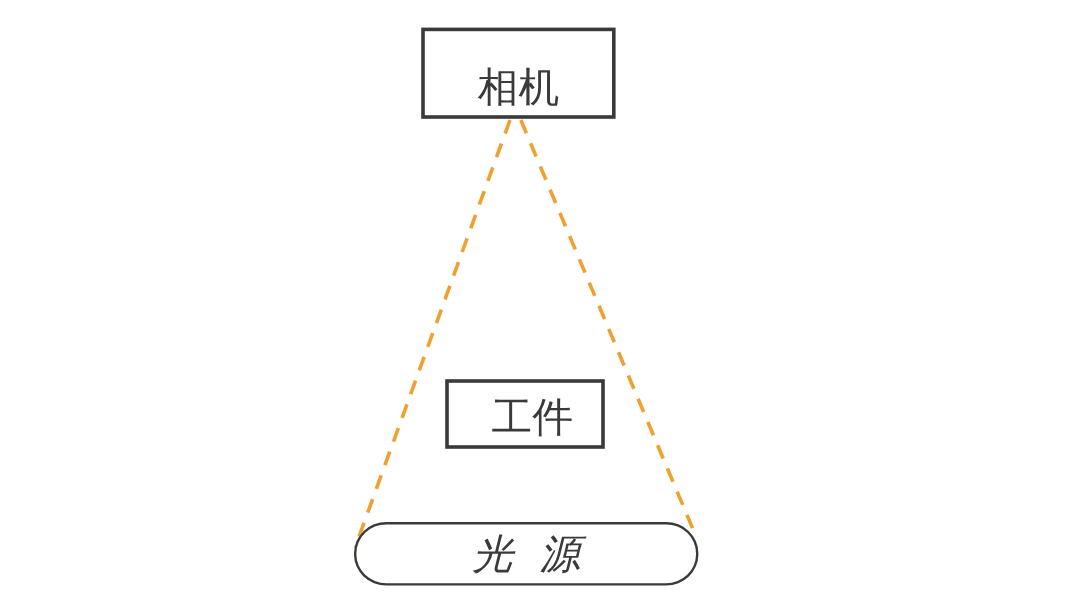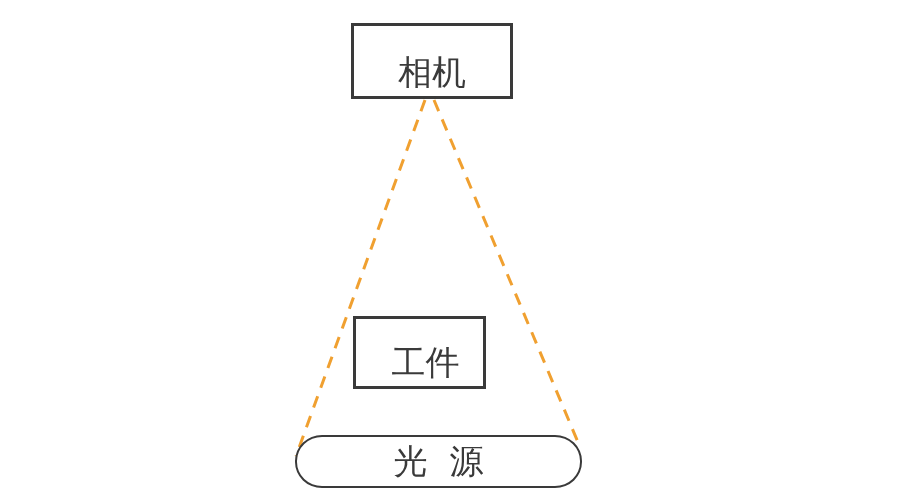--- a/index.html
+++ b/index.html
@@ -3,25 +3,25 @@
   <meta charset="utf-8">
   <style>
     html, body { margin: 0; padding: 0; background: #ffffff; }
     body { width: 900px; height: 500px; position: relative; overflow: hidden;
            font-family: "DejaVu Sans", sans-serif; }
     .canvas { position: absolute; left: 0; top: 0; width: 900px; height: 500px; }
     .box { position: absolute; box-sizing: border-box; background: #ffffff;
            border: 3px solid #3a3a3a; display: flex; align-items: flex-end; justify-content: center;
            color: #3a3a3a; }
     .camera { left: 351px; top: 23px; width: 162px; height: 76px; font-size: 34px; }
-    .workpiece { left: 353px; top: 316px; width: 133px; height: 73px; font-size: 34px; padding-left: 12px; }
+    .workpiece { left: 371px; top: 316px; width: 133px; height: 58px; font-size: 34px; padding-left: 12px; }
     .light { position: absolute; left: 295px; top: 435px; width: 287px; height: 53px;
              box-sizing: border-box; border: 2.5px solid #3a3a3a; border-radius: 27px / 26px;
              display: flex; align-items: center; justify-content: center;
-             font-size: 34px; color: #3a3a3a; letter-spacing: 22px; padding-left: 22px; background: transparent; }
+             font-size: 34px; color: #3a3a3a; letter-spacing: 22px; padding-left: 22px; background: transparent; font-style: italic; }
     svg.rays { position: absolute; left: 0; top: 0; }
   </style>
 </head>
 <body>
 
 <div class="canvas">
   <svg class="rays" width="900" height="500">
     <line x1="425" y1="100" x2="296" y2="456" stroke="#f0a030" stroke-width="3" stroke-dasharray="12,9"></line>
     <line x1="434" y1="100" x2="580" y2="447" stroke="#f0a030" stroke-width="3" stroke-dasharray="12,9"></line>
   </svg>

